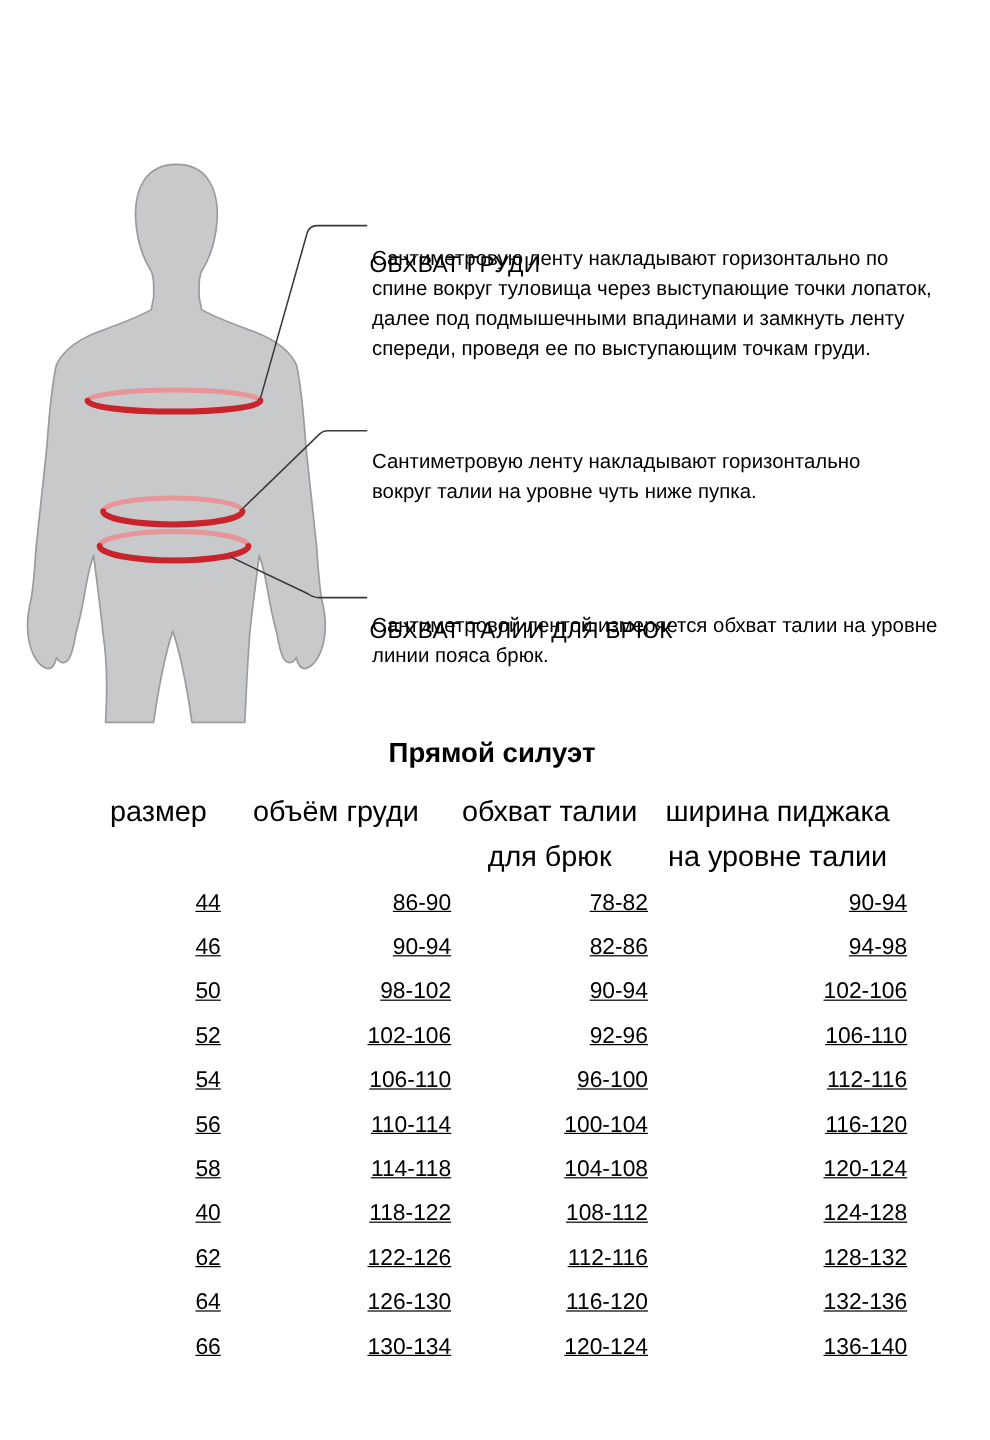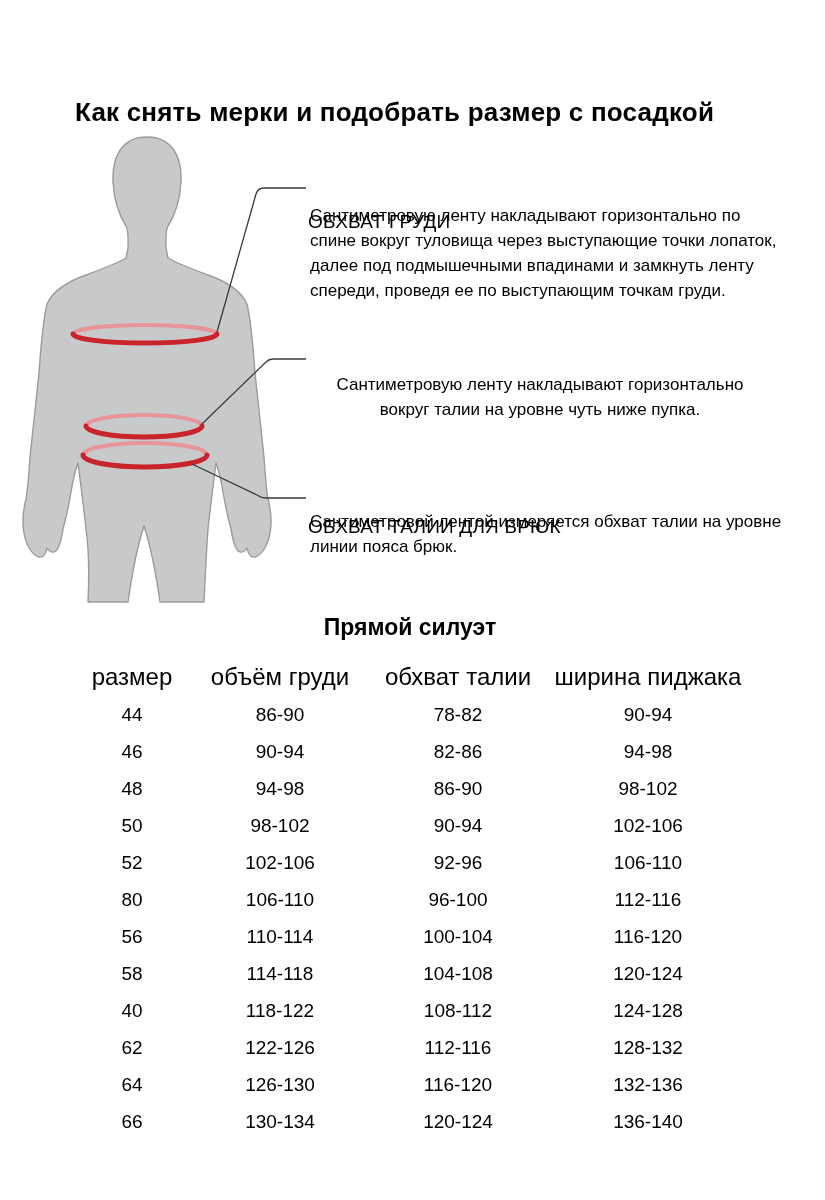--- a/index.html
+++ b/index.html
@@ -8,44 +8,43 @@
   .abs{position:absolute;}
 
   #main-title{left:75px;top:80px;width:740px;font-size:26px;font-weight:bold;letter-spacing:0.2px;}
 
   .m-heading{font-size:19px;letter-spacing:0.2px;white-space:nowrap;margin-top:32px;}
   .m-desc{font-size:17px;line-height:25px;white-space:pre-line;}
 
   #m0-h{left:308px;top:179px;}
   #m0-d{left:310px;top:203px;width:480px;}
   #m1-h{left:308px;top:341px;}
-  #m1-d{left:310px;top:372px;width:460px;text-align:center;}
+  #m1-d{left:310px;top:372px;width:460px;}
   #m2-h{left:308px;top:484px;}
   #m2-d{left:310px;top:509px;width:500px;}
 
   #figure-box{left:20px;top:130px;width:300px;height:480px;}
   .sil{fill:var(--sil-fill);stroke:var(--sil-stroke);stroke-width:1.4;stroke-linejoin:round;}
   .ring-light{fill:none;stroke:var(--ring-light);stroke-width:4.2;}
   .ring-dark{fill:none;stroke:var(--ring-dark);stroke-width:5;stroke-linecap:round;}
   .leader{fill:none;stroke:var(--leader);stroke-width:1.3;}
 
   #table-title{left:0px;top:614px;width:820px;text-align:center;font-size:23px;font-weight:bold;}
 
   #size-table{left:80px;top:658px;width:676px;border-collapse:collapse;table-layout:fixed;}
   #size-table col.c1{width:104px;} #size-table col.c2{width:192px;}
   #size-table col.c3{width:164px;} #size-table col.c4{width:216px;}
   #size-table th{font-weight:normal;font-size:24px;text-align:center;height:38px;padding:0;vertical-align:middle;}
-  #size-table td{font-size:19px;text-align:center;height:37px;padding:0;vertical-align:middle;}
+  #size-table td{font-size:19px;text-align:right;height:37px;padding:0;vertical-align:middle;text-decoration:underline;}
 </style>
 </head>
 <body>
 
 <div id="page">
 
-  <h1 id="main-title" class="abs">Как снять мерки и подобрать размер с посадкой</h1>
 
   <svg id="figure-box" class="abs" viewBox="0 0 300 480" aria-hidden="true">
     <path class="sil" d="
       M127,7
       C153,7 162,28 161,52
       C160,70 155,85 148,96
       C145,102 146,110 146,118
       L148,128
       C158,134 172,139 188,145
       C208,152 221,161 227,174
@@ -126,54 +125,54 @@
         <col class="c3">
         <col class="c4">
       </colgroup>
     <thead>
       <tr>
         <th>размер</th>
         <th>объём груди</th>
         <th>обхват талии</th>
         <th>ширина пиджака</th>
       </tr>
+      <tr>
+        <th></th>
+        <th></th>
+        <th>для брюк</th>
+        <th>на уровне талии</th>
+      </tr>
     </thead>
     <tbody>
         <tr>
           <td>44</td>
           <td>86-90</td>
           <td>78-82</td>
           <td>90-94</td>
         </tr>
         <tr>
           <td>46</td>
           <td>90-94</td>
           <td>82-86</td>
           <td>94-98</td>
         </tr>
         <tr>
-          <td>48</td>
-          <td>94-98</td>
-          <td>86-90</td>
-          <td>98-102</td>
-        </tr>
-        <tr>
           <td>50</td>
           <td>98-102</td>
           <td>90-94</td>
           <td>102-106</td>
         </tr>
         <tr>
           <td>52</td>
           <td>102-106</td>
           <td>92-96</td>
           <td>106-110</td>
         </tr>
         <tr>
-          <td>80</td>
+          <td>54</td>
           <td>106-110</td>
           <td>96-100</td>
           <td>112-116</td>
         </tr>
         <tr>
           <td>56</td>
           <td>110-114</td>
           <td>100-104</td>
           <td>116-120</td>
         </tr>

